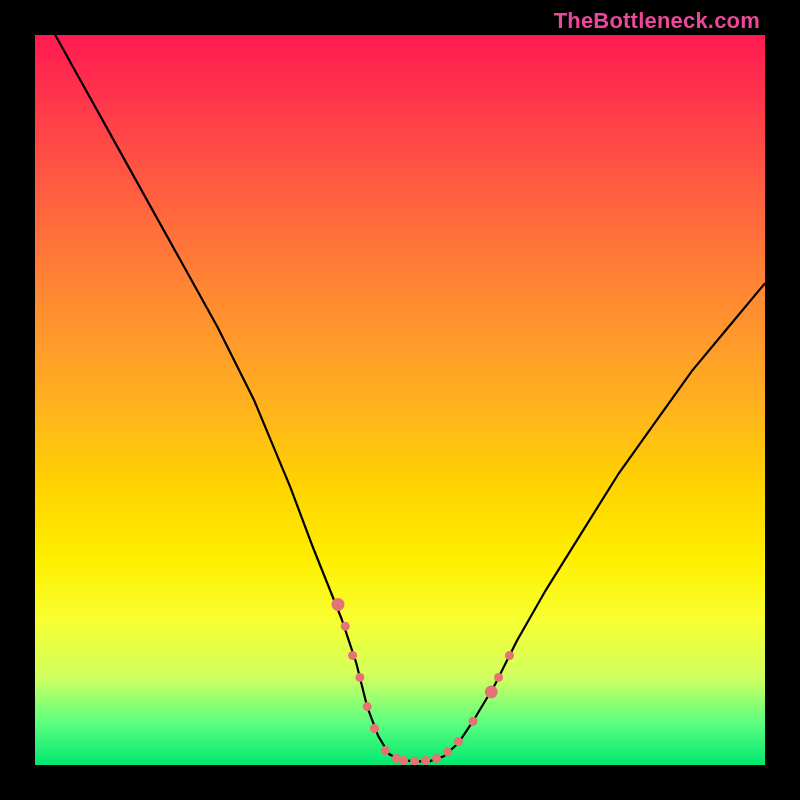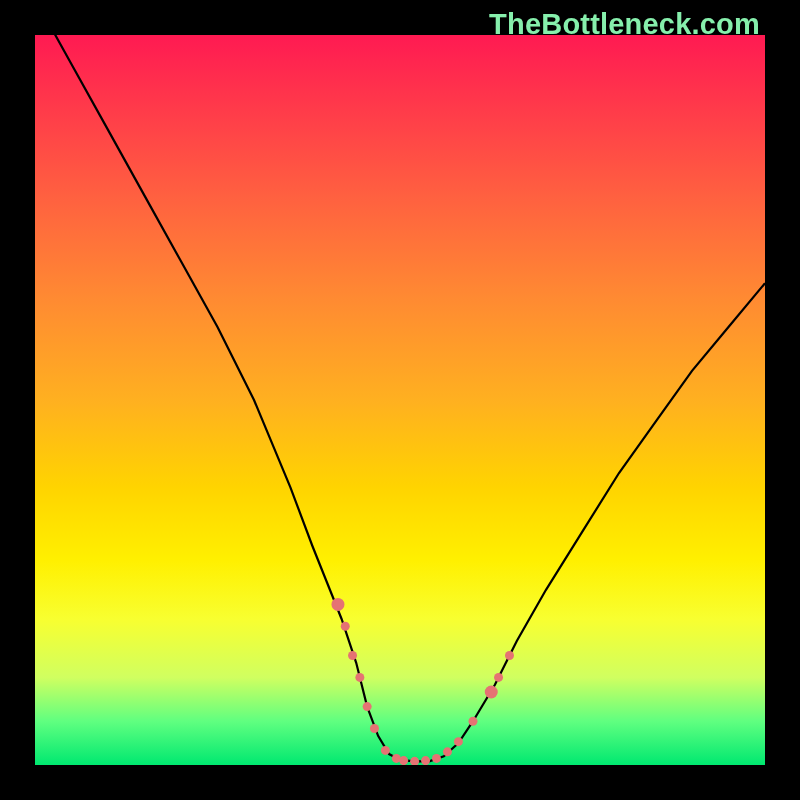--- a/index.html
+++ b/index.html
@@ -27,25 +27,24 @@
       #f8ff30 80%,
       #d0ff60 88%,
       #60ff80 94%,
       #00e870 100%);
   }
   .watermark {
     position: absolute;
     top: 8px;
     right: 40px;
     font-family: Arial, Helvetica, sans-serif;
-    font-size: 29px;
+    font-size: 22px;
     font-weight: bold;
-    color: #86efac;
+    color: #ec4899;
     letter-spacing: 0.2px;
-    text-decoration: underline;
   }
   svg.curve {
     position: absolute;
     left: 0;
     top: 0;
     width: 730px;
     height: 730px;
   }
 </style>
 </head>

